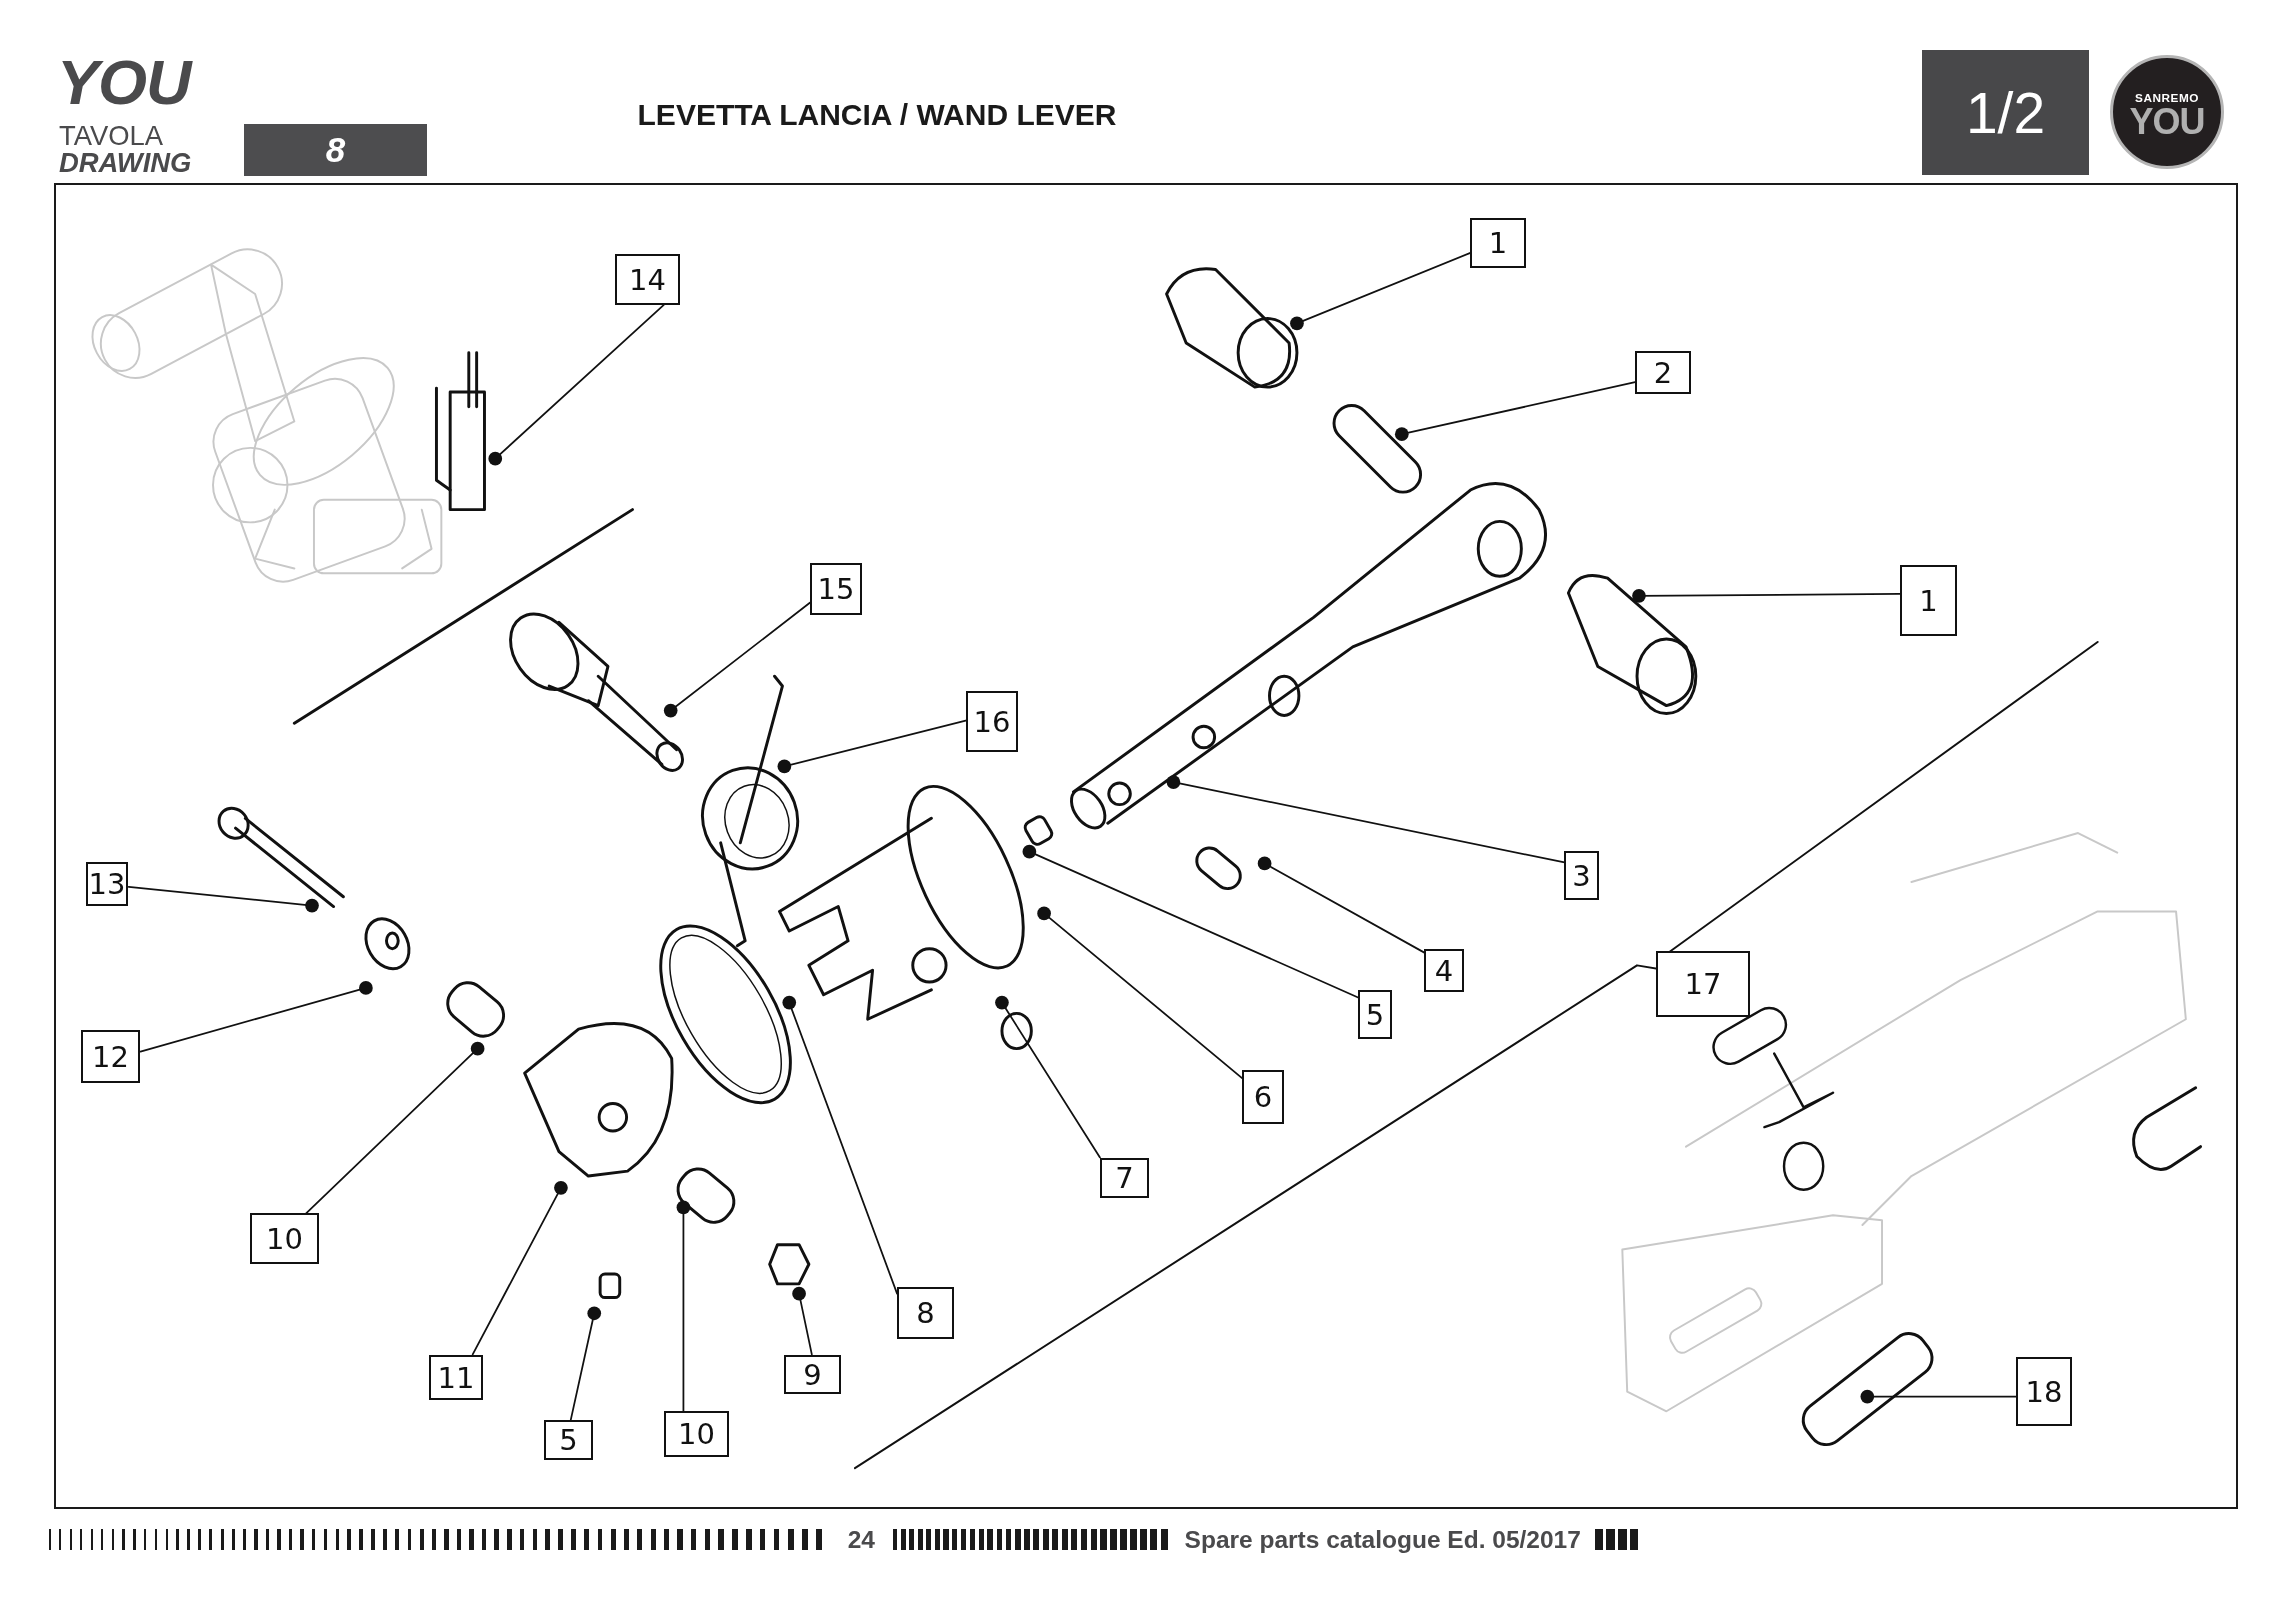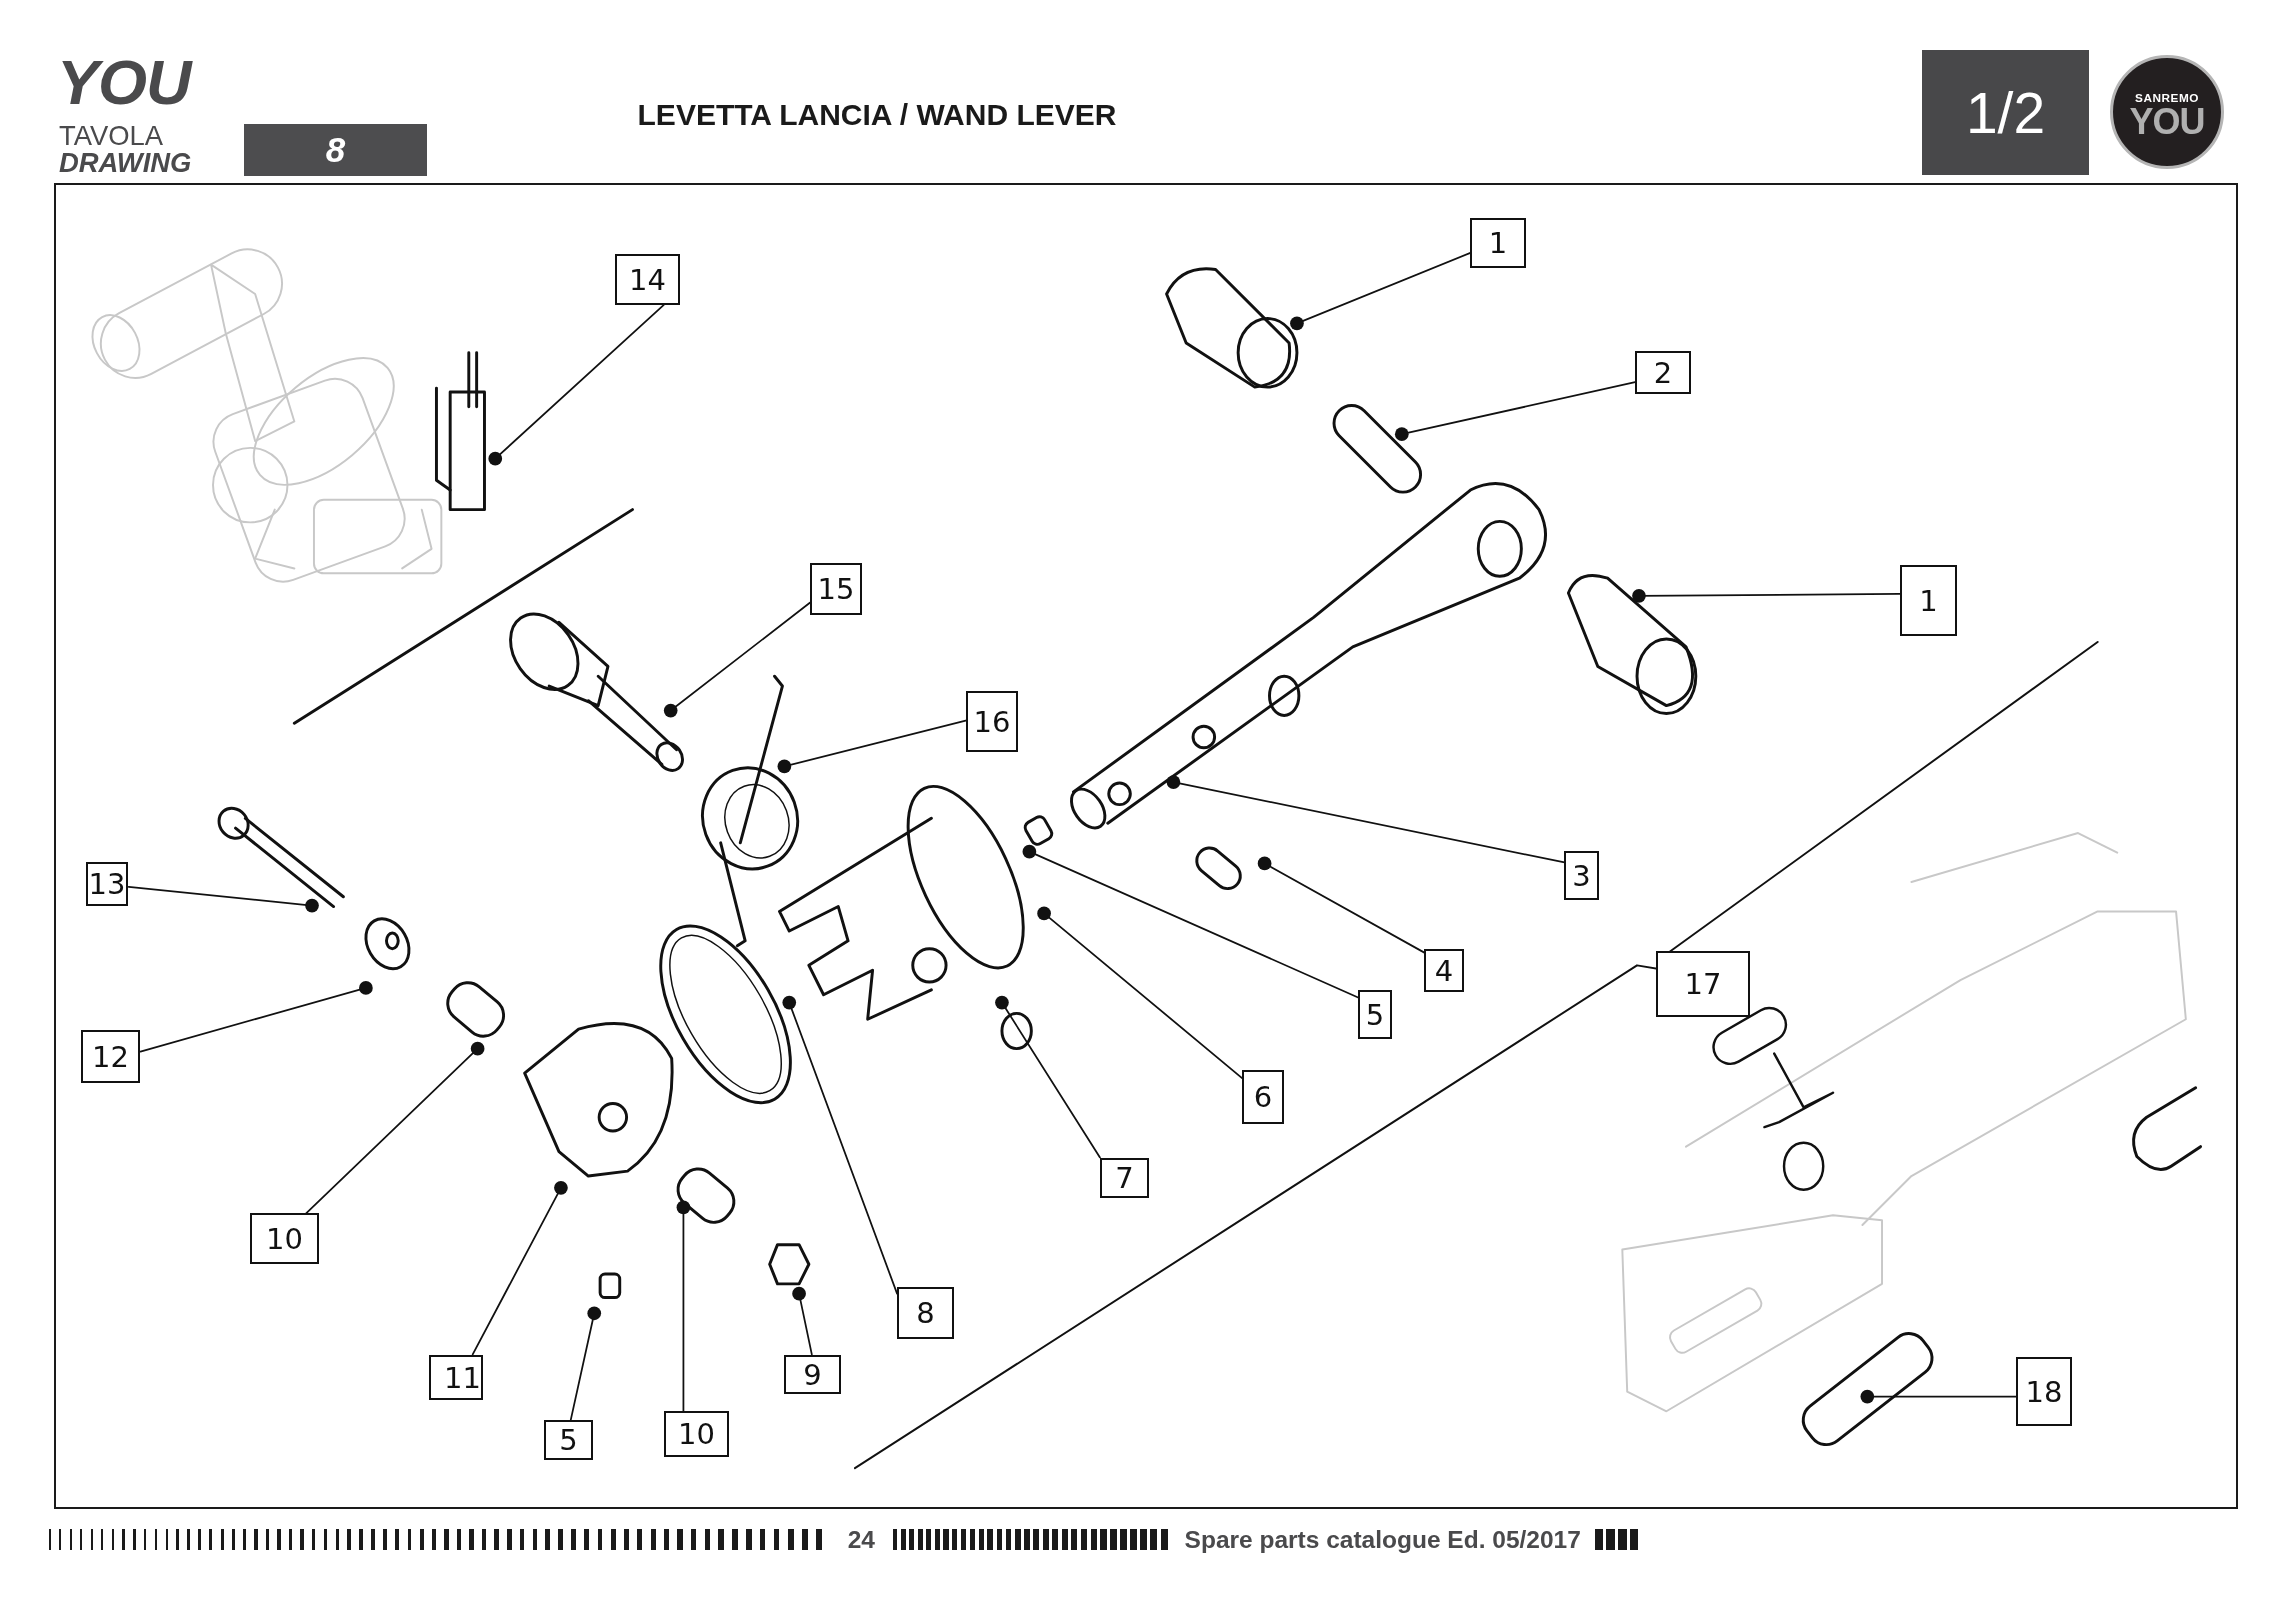--- a/index.html
+++ b/index.html
@@ -228,21 +228,21 @@
   </div>
 <div class="callout" style="left:784px;top:1355px;width:57px;height:39px;">
     <span>9</span>
   </div>
 <div class="callout" style="left:250px;top:1213px;width:69px;height:51px;">
     <span>10</span>
   </div>
 <div class="callout" style="left:664px;top:1411px;width:65px;height:46px;">
     <span>10</span>
   </div>
-<div class="callout" style="left:429px;top:1355px;width:54px;height:45px;justify-content:flex-end;">
+<div class="callout" style="left:429px;top:1355px;width:54px;height:45px;">
     <span>11</span>
   </div>
 <div class="callout" style="left:544px;top:1420px;width:49px;height:40px;">
     <span>5</span>
   </div>
 <div class="callout" style="left:81px;top:1030px;width:59px;height:53px;">
     <span>12</span>
   </div>
 <div class="callout" style="left:86px;top:862px;width:42px;height:44px;">
     <span>13</span>

